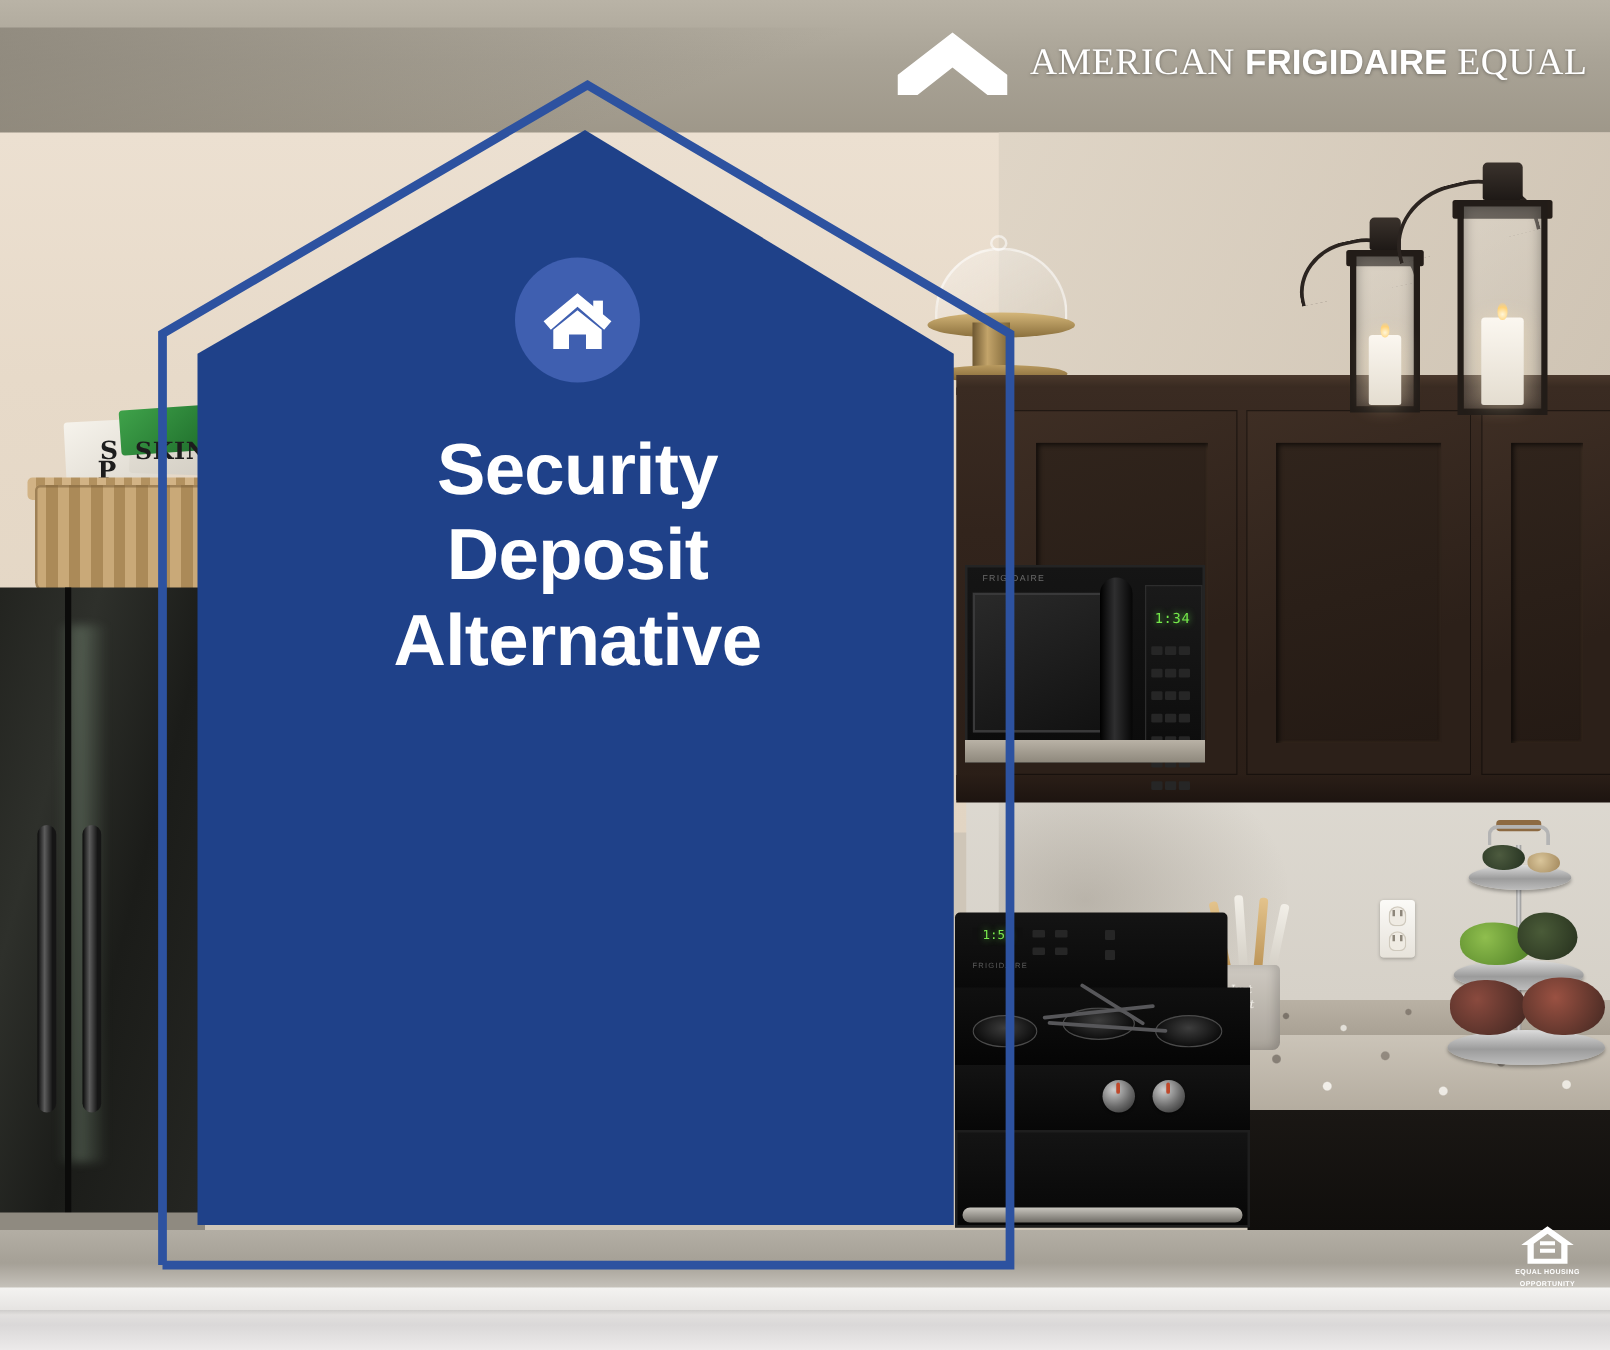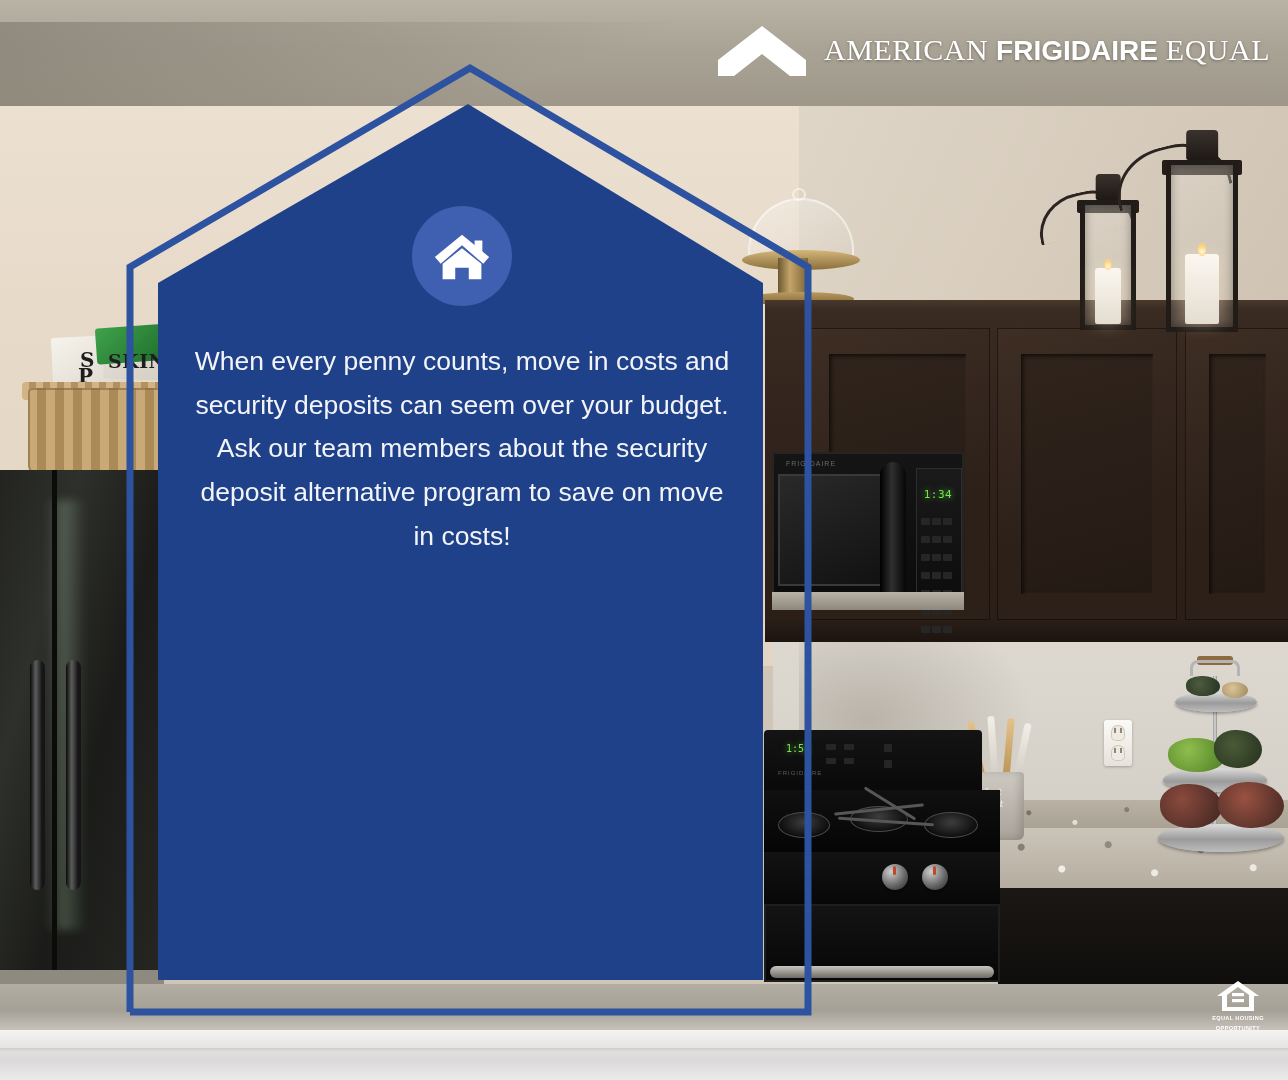--- a/index.html
+++ b/index.html
@@ -553,22 +553,26 @@
   <div class="card-content">
 
     <div class="icon-circle">
       <svg viewBox="0 0 64 64">
         <path d="M32 10 L60 33 L54 40 L32 21 L10 40 L4 33 Z" fill="#ffffff"></path>
         <rect x="45" y="16" width="8" height="14" fill="#ffffff"></rect>
         <path d="M32 24 L52 40 L52 56 L39 56 L39 44 L25 44 L25 56 L12 56 L12 40 Z" fill="#ffffff"></path>
       </svg>
     </div>
 
-
-    <div class="subcopy">When every penny counts, move in costs and security deposits can seem over your budget. Ask our team members about the security deposit alternative program to save on move in costs!</div>
+    <div class="headline">
+      <div>Security</div>
+      <div>Deposit</div>
+      <div>Alternative</div>
+    </div>
+
   </div>
 
   <div class="logo">
     <svg class="logo-mark" viewBox="0 0 88 52">
       <path d="M44 2 L88 36 L88 52 L72 52 L44 30 L16 52 L0 52 L0 36 Z" fill="#ffffff"></path>
     </svg>
     <div class="logo-text">
       <span>AMERICAN</span>
       <span class="bold">FRIGIDAIRE</span>
       <span>EQUAL</span>

